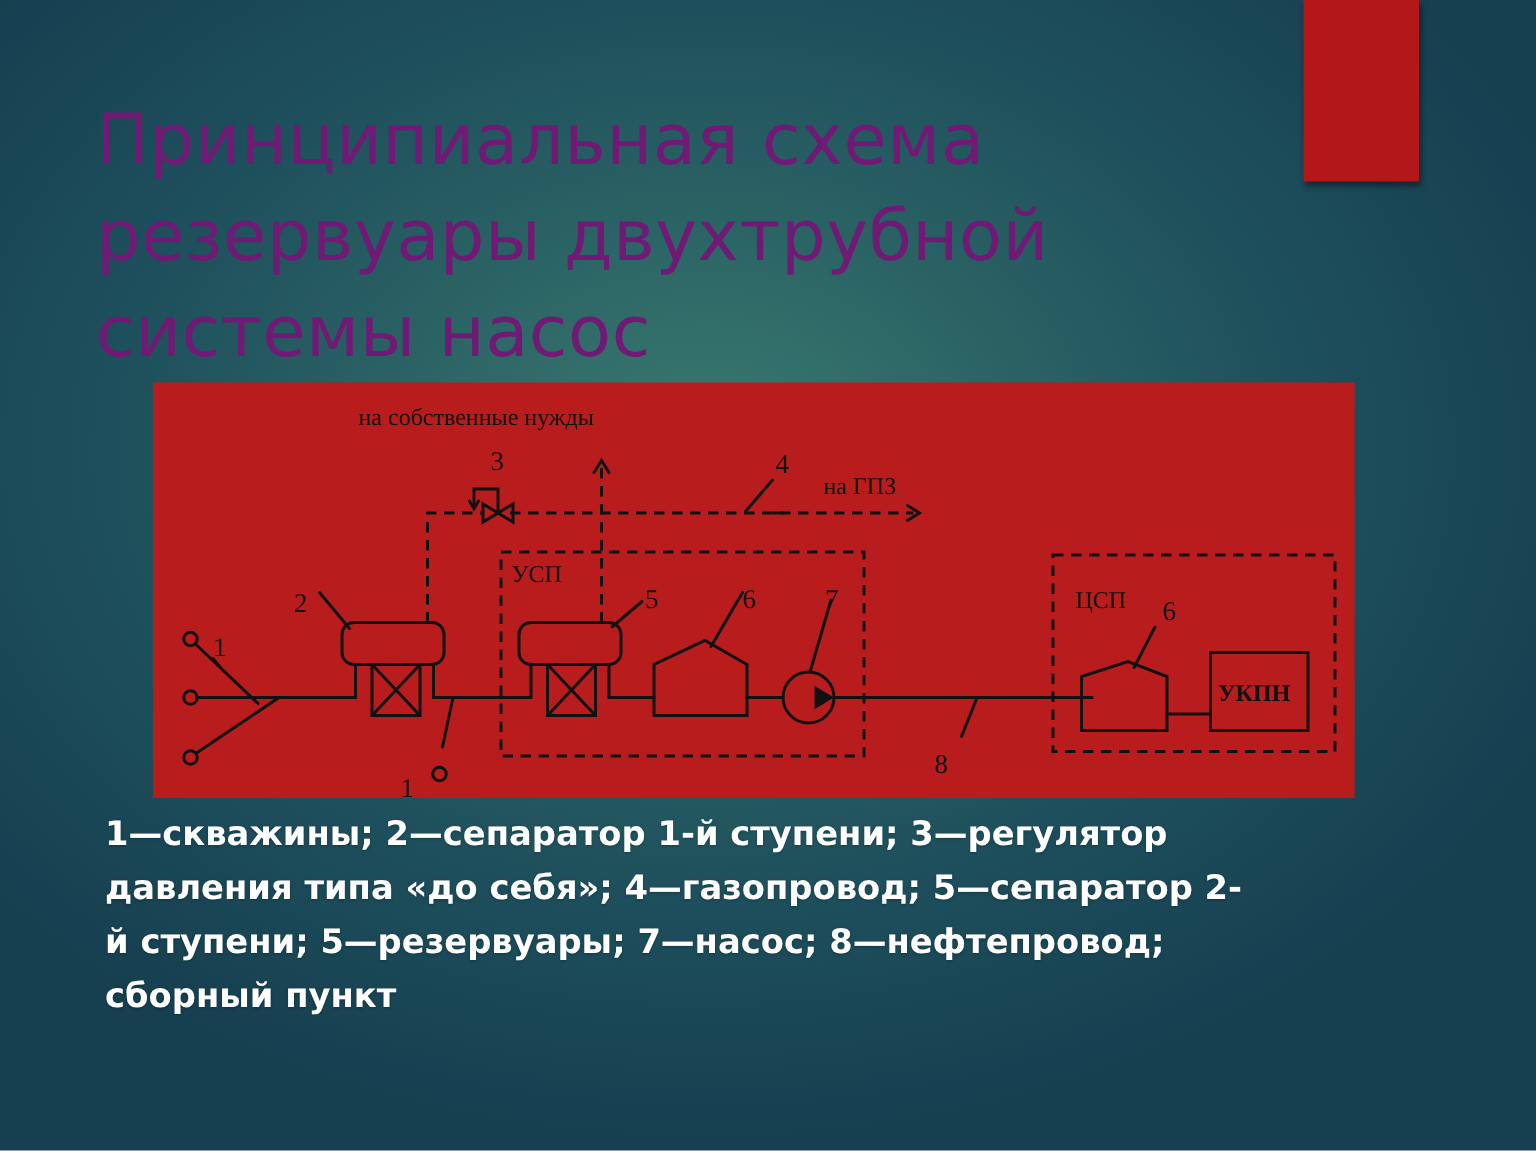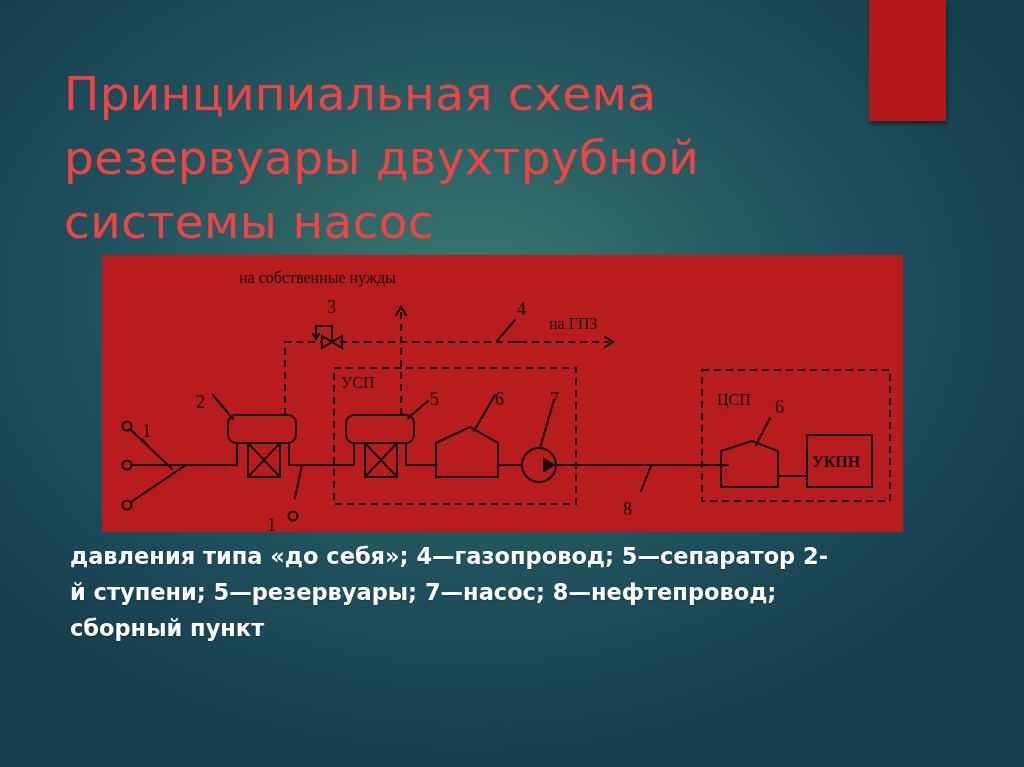--- a/index.html
+++ b/index.html
@@ -9,21 +9,21 @@
     font-family: "Liberation Sans", "DejaVu Sans", sans-serif;
   }
   .slide { position: absolute; inset: 0; }
   .red-bar {
     position: absolute; left: 869px; top: 0; width: 77px; height: 121px;
     background: #b3171a;
     box-shadow: 1px 3px 4px rgba(0,0,0,0.45);
   }
   .title {
     position: absolute; left: 64px; top: 62px; width: 760px;
-    color: #ef4444; font-family: "DejaVu Sans", sans-serif; font-weight: 200;
+    color: #701a75; font-family: "DejaVu Sans", sans-serif; font-weight: 200;
     font-size: 47px; line-height: 64px; letter-spacing: 0.3px;
     margin: 0; font-weight: normal;
   }
   .title span { display: block; white-space: nowrap; }
   .figure {
     position: absolute; left: 102px; top: 255px; width: 801px; height: 277px;
     background: #b91c1c;
   }
   .figure svg { display: block; }
   .caption {
@@ -147,18 +147,19 @@
       <text x="415" y="60" font-size="18">4</text>
       <text x="328" y="150" font-size="18">5</text>
       <text x="393" y="150" font-size="18">6</text>
       <text x="448" y="150" font-size="18">7</text>
       <text x="521" y="260" font-size="18">8</text>
       <text x="673" y="158" font-size="18">6</text>
     </svg>
   </div>
 
   <p class="caption">
+    <span>1—скважины; 2—сепаратор 1-й ступени; 3—регулятор</span>
     <span>давления типа «до себя»; 4—газопровод; 5—сепаратор 2-</span>
     <span>й ступени; 5—резервуары; 7—насос; 8—нефтепровод;</span>
     <span>сборный пункт</span>
   </p>
 
 </div>
 
 </body></html>

